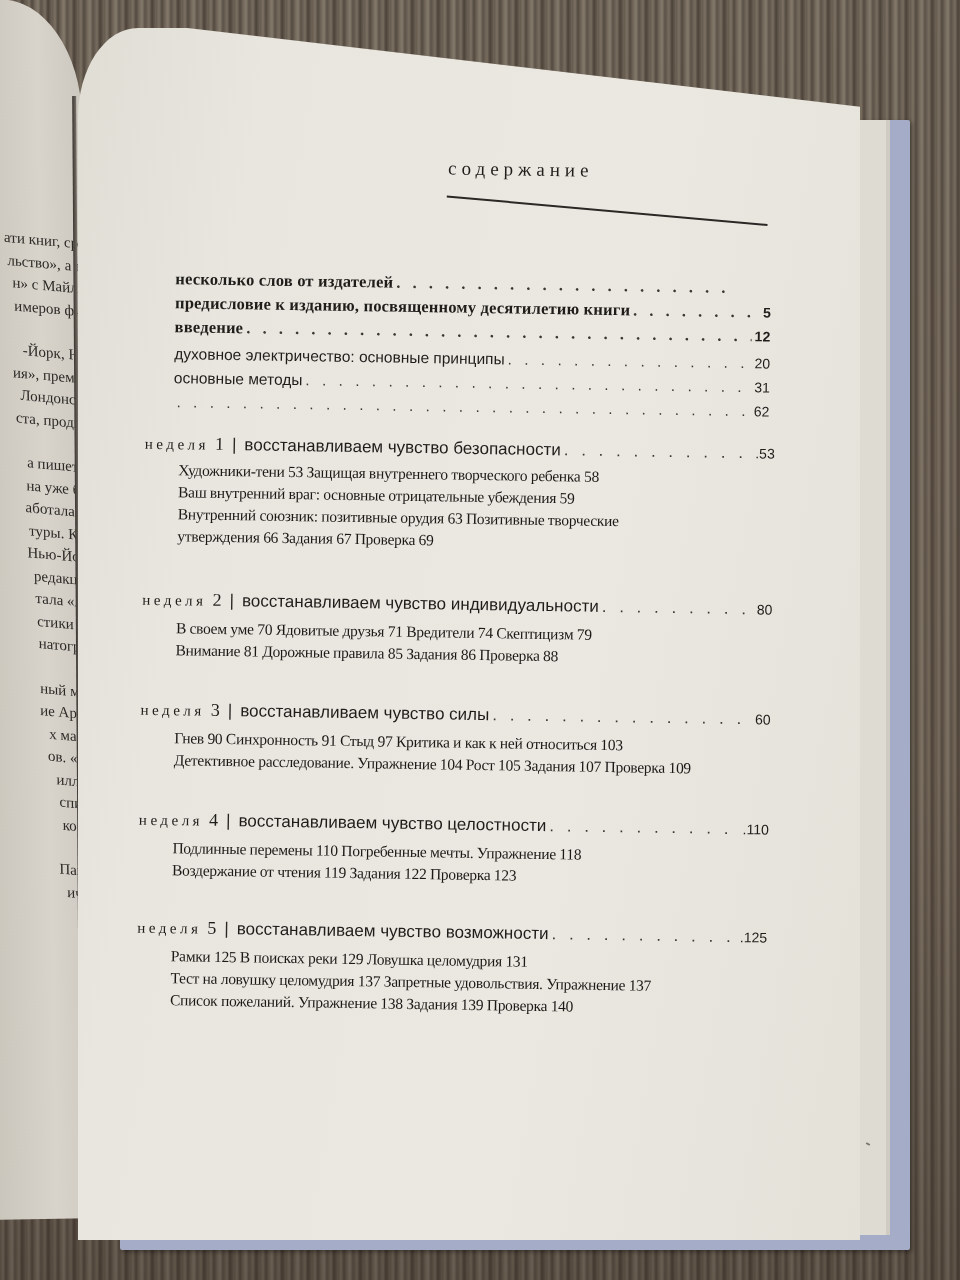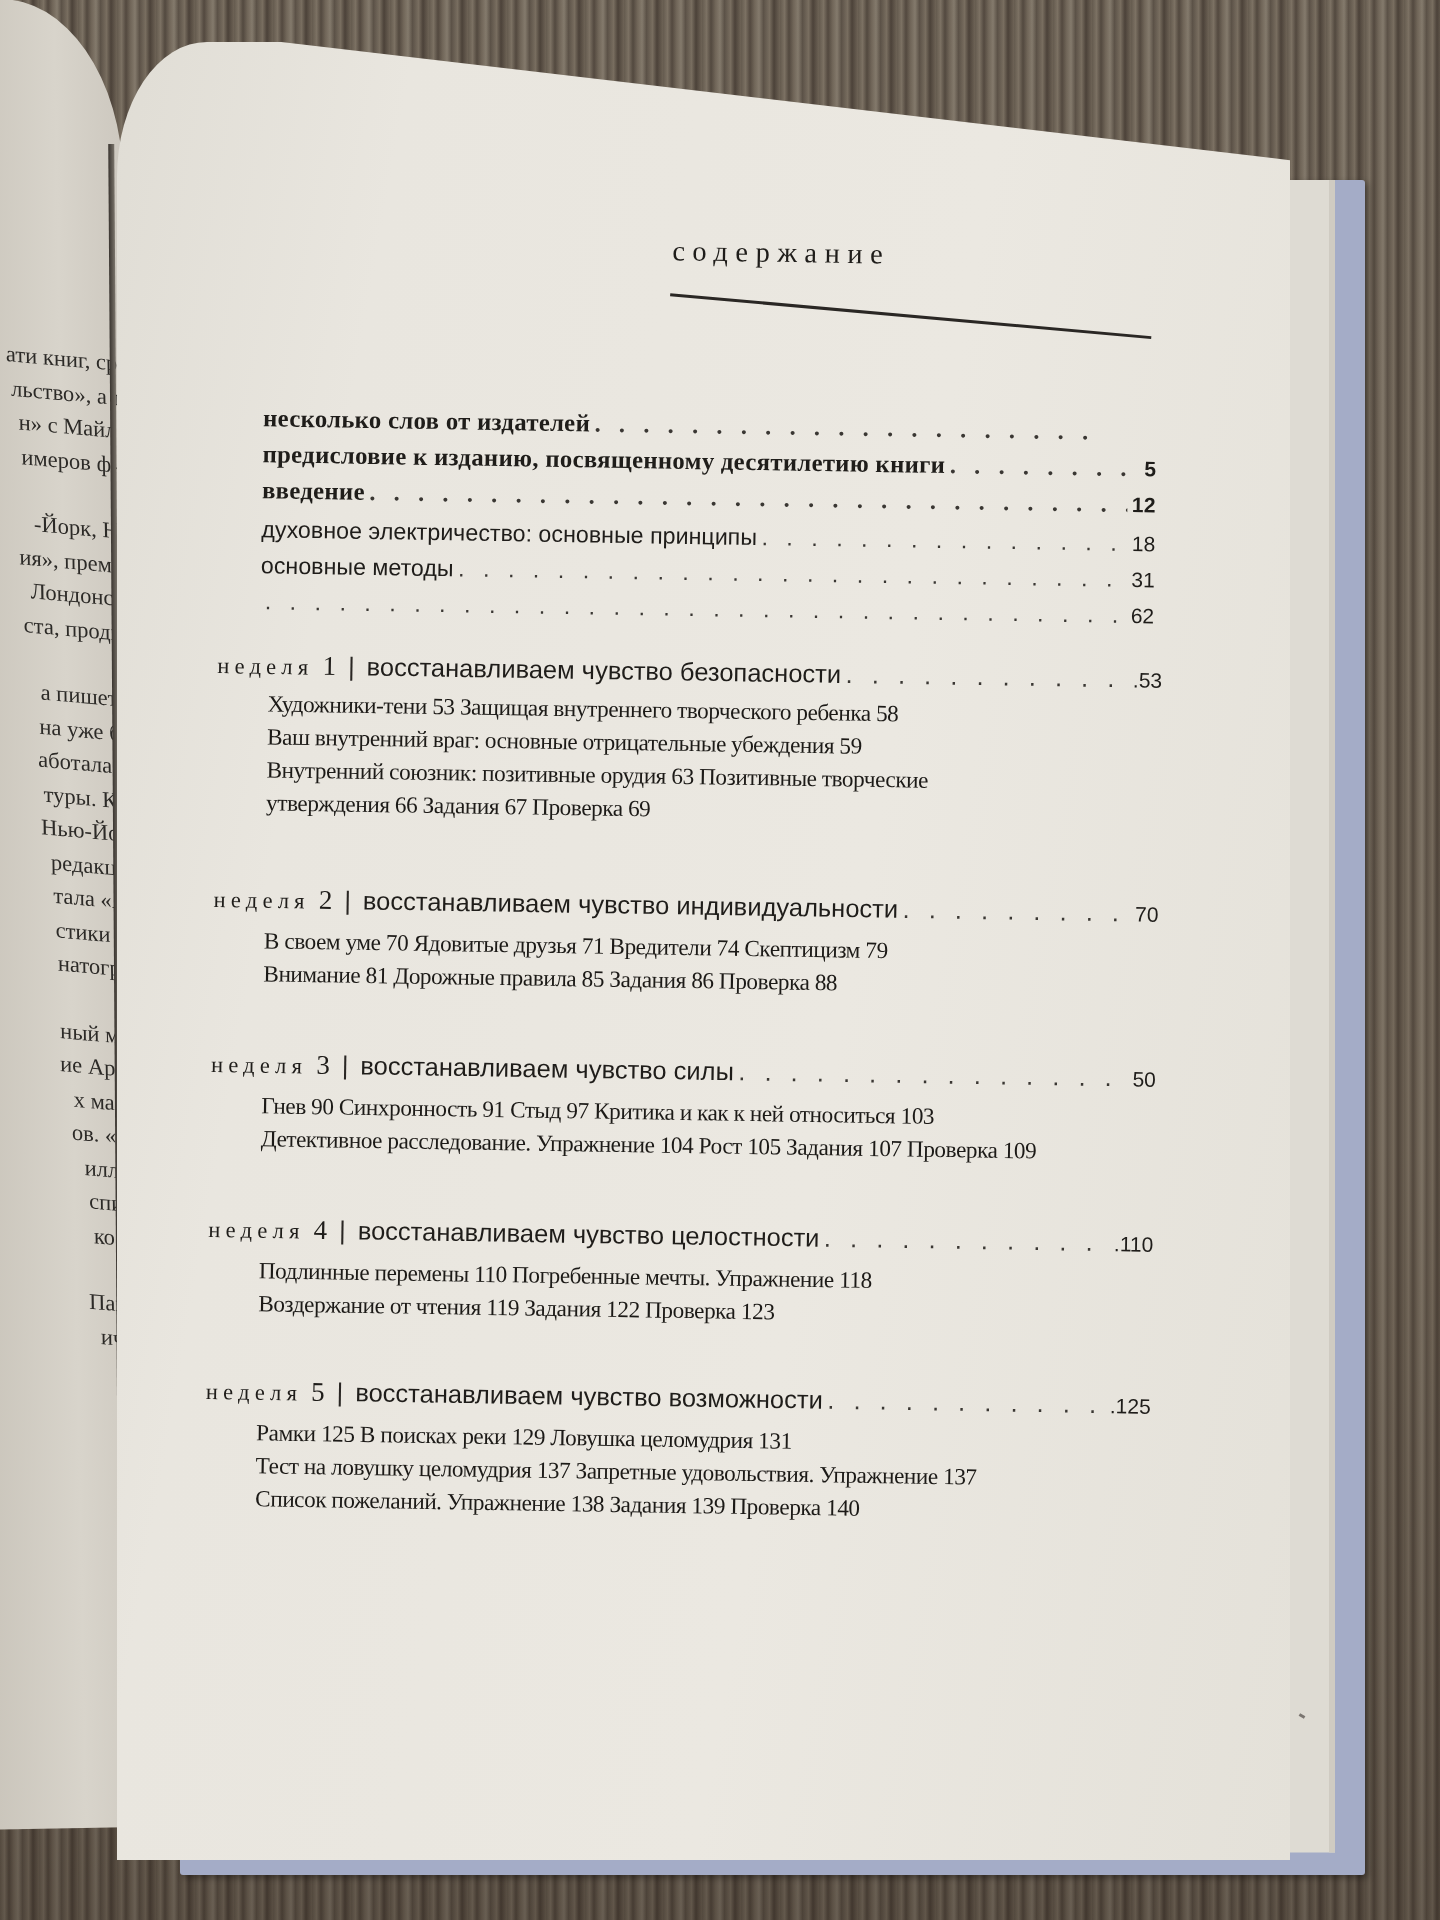--- a/index.html
+++ b/index.html
@@ -162,21 +162,21 @@
     <span class="page-num">5</span>
   </div>
   <div class="entry front" style="left:92px; top:294px; width:596px;">
     <span>введение</span>
     <span class="leader"></span>
     <span class="page-num">12</span>
   </div>
   <div class="entry front-sans" style="left:92px; top:322px; width:596px;">
     <span>духовное электричество: основные принципы</span>
     <span class="leader"></span>
-    <span class="page-num">18</span>
+    <span class="page-num">20</span>
   </div>
   <div class="entry front-sans" style="left:92px; top:346px; width:596px;">
     <span>основные методы</span>
     <span class="leader"></span>
     <span class="page-num">31</span>
   </div>
   <div class="entry front-sans" style="left:92px; top:370px; width:596px;">
     <span></span>
     <span class="leader"></span>
     <span class="page-num">62</span>
@@ -196,34 +196,34 @@
     <div>Внутренний союзник: позитивные орудия 63 Позитивные творческие</div>
     <div>утверждения 66 Задания 67 Проверка 69</div>
   </div>
 
   <div class="entry week-head" style="left:64px; top:566px; width:630px;">
     <span class="week-label">неделя</span>
     <span class="week-num">2</span>
     <span class="week-sep">|</span>
     <span>восстанавливаем чувство индивидуальности</span>
     <span class="leader"></span>
-    <span class="page-num">70</span>
+    <span class="page-num">80</span>
   </div>
   <div class="sub" style="left:98px; top:594px;">
     <div>В своем уме 70 Ядовитые друзья 71 Вредители 74 Скептицизм 79</div>
     <div>Внимание 81 Дорожные правила 85 Задания 86 Проверка 88</div>
   </div>
 
   <div class="entry week-head" style="left:64px; top:676px; width:630px;">
     <span class="week-label">неделя</span>
     <span class="week-num">3</span>
     <span class="week-sep">|</span>
     <span>восстанавливаем чувство силы</span>
     <span class="leader"></span>
-    <span class="page-num">50</span>
+    <span class="page-num">60</span>
   </div>
   <div class="sub" style="left:98px; top:704px;">
     <div>Гнев 90 Синхронность 91 Стыд 97 Критика и как к ней относиться 103</div>
     <div>Детективное расследование. Упражнение 104 Рост 105 Задания 107 Проверка 109</div>
   </div>
 
   <div class="entry week-head" style="left:64px; top:786px; width:630px;">
     <span class="week-label">неделя</span>
     <span class="week-num">4</span>
     <span class="week-sep">|</span>

